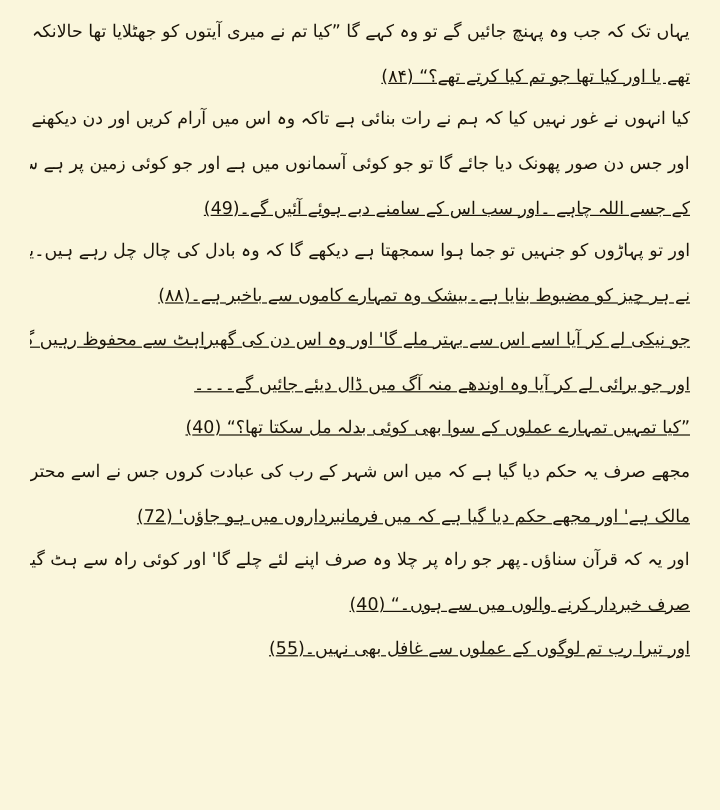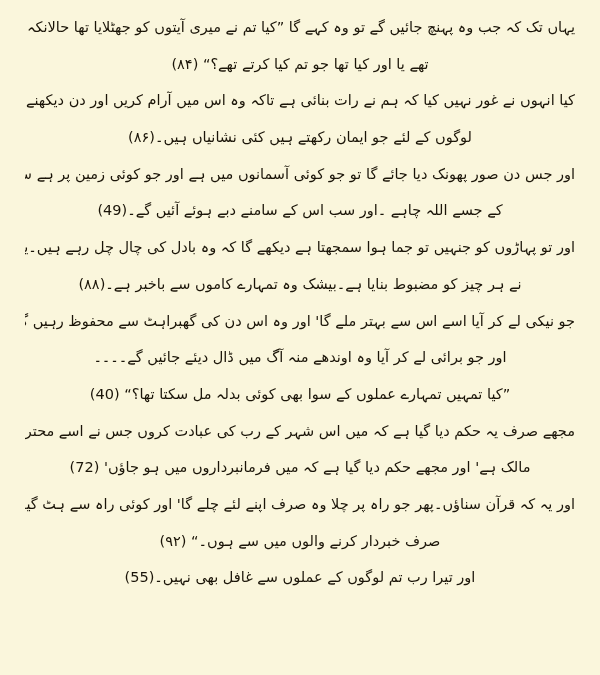--- a/index.html
+++ b/index.html
@@ -32,37 +32,37 @@
     overflow: hidden;
     direction: rtl;
   }
   
   .j {
     text-align: justify;
     text-align-last: justify;
   }
   
   .c {
-    text-align: center;
+    text-align: right;
+    text-decoration: underline;
   }
 </style>
 </head>
 <body>
 
 <div class="page">
 
   <div class="verse-block">
     <div class="line j" lang="ur" dir="rtl">یہاں تک کہ جب وہ پہنچ جائیں گے تو وہ کہے گا ”کیا تم نے میری آیتوں کو جھٹلایا تھا حالانکہ تم ان کے علم پر حاوی نہ</div>
     <div class="line c" lang="ur" dir="rtl">تھے یا اور کیا تھا جو تم کیا کرتے تھے؟“ (۸۴)</div>
   </div>
 
 
   <div class="verse-block">
     <div class="line j" lang="ur" dir="rtl">کیا انہوں نے غور نہیں کیا کہ ہم نے رات بنائی ہے تاکہ وہ اس میں آرام کریں اور دن دیکھنے کو ۔اس میں بے شک ان</div>
-    <div class="line c" lang="ur" dir="rtl">لوگوں کے لئے جو ایمان رکھتے ہیں کئی نشانیاں ہیں۔(۸۶)</div>
   </div>
 
   <div class="verse-block">
     <div class="line j" lang="ur" dir="rtl">اور جس دن صور پھونک دیا جائے گا تو جو کوئی آسمانوں میں ہے اور جو کوئی زمین پر ہے سب گھبرا جائیں گے سوائے اس</div>
     <div class="line c" lang="ur" dir="rtl">کے جسے اللہ چاہے ۔اور سب اس کے سامنے دبے ہوئے آئیں گے۔(49)</div>
   </div>
 
   <div class="verse-block">
     <div class="line j" lang="ur" dir="rtl">اور تو پہاڑوں کو جنہیں تو جما ہوا سمجھتا ہے دیکھے گا کہ وہ بادل کی چال چل رہے ہیں۔یہ اس اللہ کی کاریگری ہے۔ جس</div>
     <div class="line c" lang="ur" dir="rtl">نے ہر چیز کو مضبوط بنایا ہے۔بیشک وہ تمہارے کاموں سے باخبر ہے۔(۸۸)</div>
@@ -77,20 +77,20 @@
     <div class="line c" lang="ur" dir="rtl">”کیا تمہیں تمہارے عملوں کے سوا بھی کوئی بدلہ مل سکتا تھا؟“ (40)</div>
   </div>
 
   <div class="verse-block">
     <div class="line j" lang="ur" dir="rtl">مجھے صرف یہ حکم دیا گیا ہے کہ میں اس شہر کے رب کی عبادت کروں جس نے اسے محترم بنایا ہے' اور جو ہر شے کا</div>
     <div class="line c" lang="ur" dir="rtl">مالک ہے' اور مجھے حکم دیا گیا ہے کہ میں فرمانبرداروں میں ہو جاؤں' (72)</div>
   </div>
 
   <div class="verse-block">
     <div class="line j" lang="ur" dir="rtl">اور یہ کہ قرآن سناؤں۔پھر جو راہ پر چلا وہ صرف اپنے لئے چلے گا' اور کوئی راہ سے ہٹ گیا تو کہہ دے کہ ”میں تو</div>
-    <div class="line c" lang="ur" dir="rtl">صرف خبردار کرنے والوں میں سے ہوں۔“ (۹۲)</div>
+    <div class="line c" lang="ur" dir="rtl">صرف خبردار کرنے والوں میں سے ہوں۔“ (40)</div>
   </div>
 
   <div class="verse-block">
     <div class="line c" lang="ur" dir="rtl">اور تیرا رب تم لوگوں کے عملوں سے غافل بھی نہیں۔(55)</div>
   </div>
 
 </div>
 
 </body></html>

